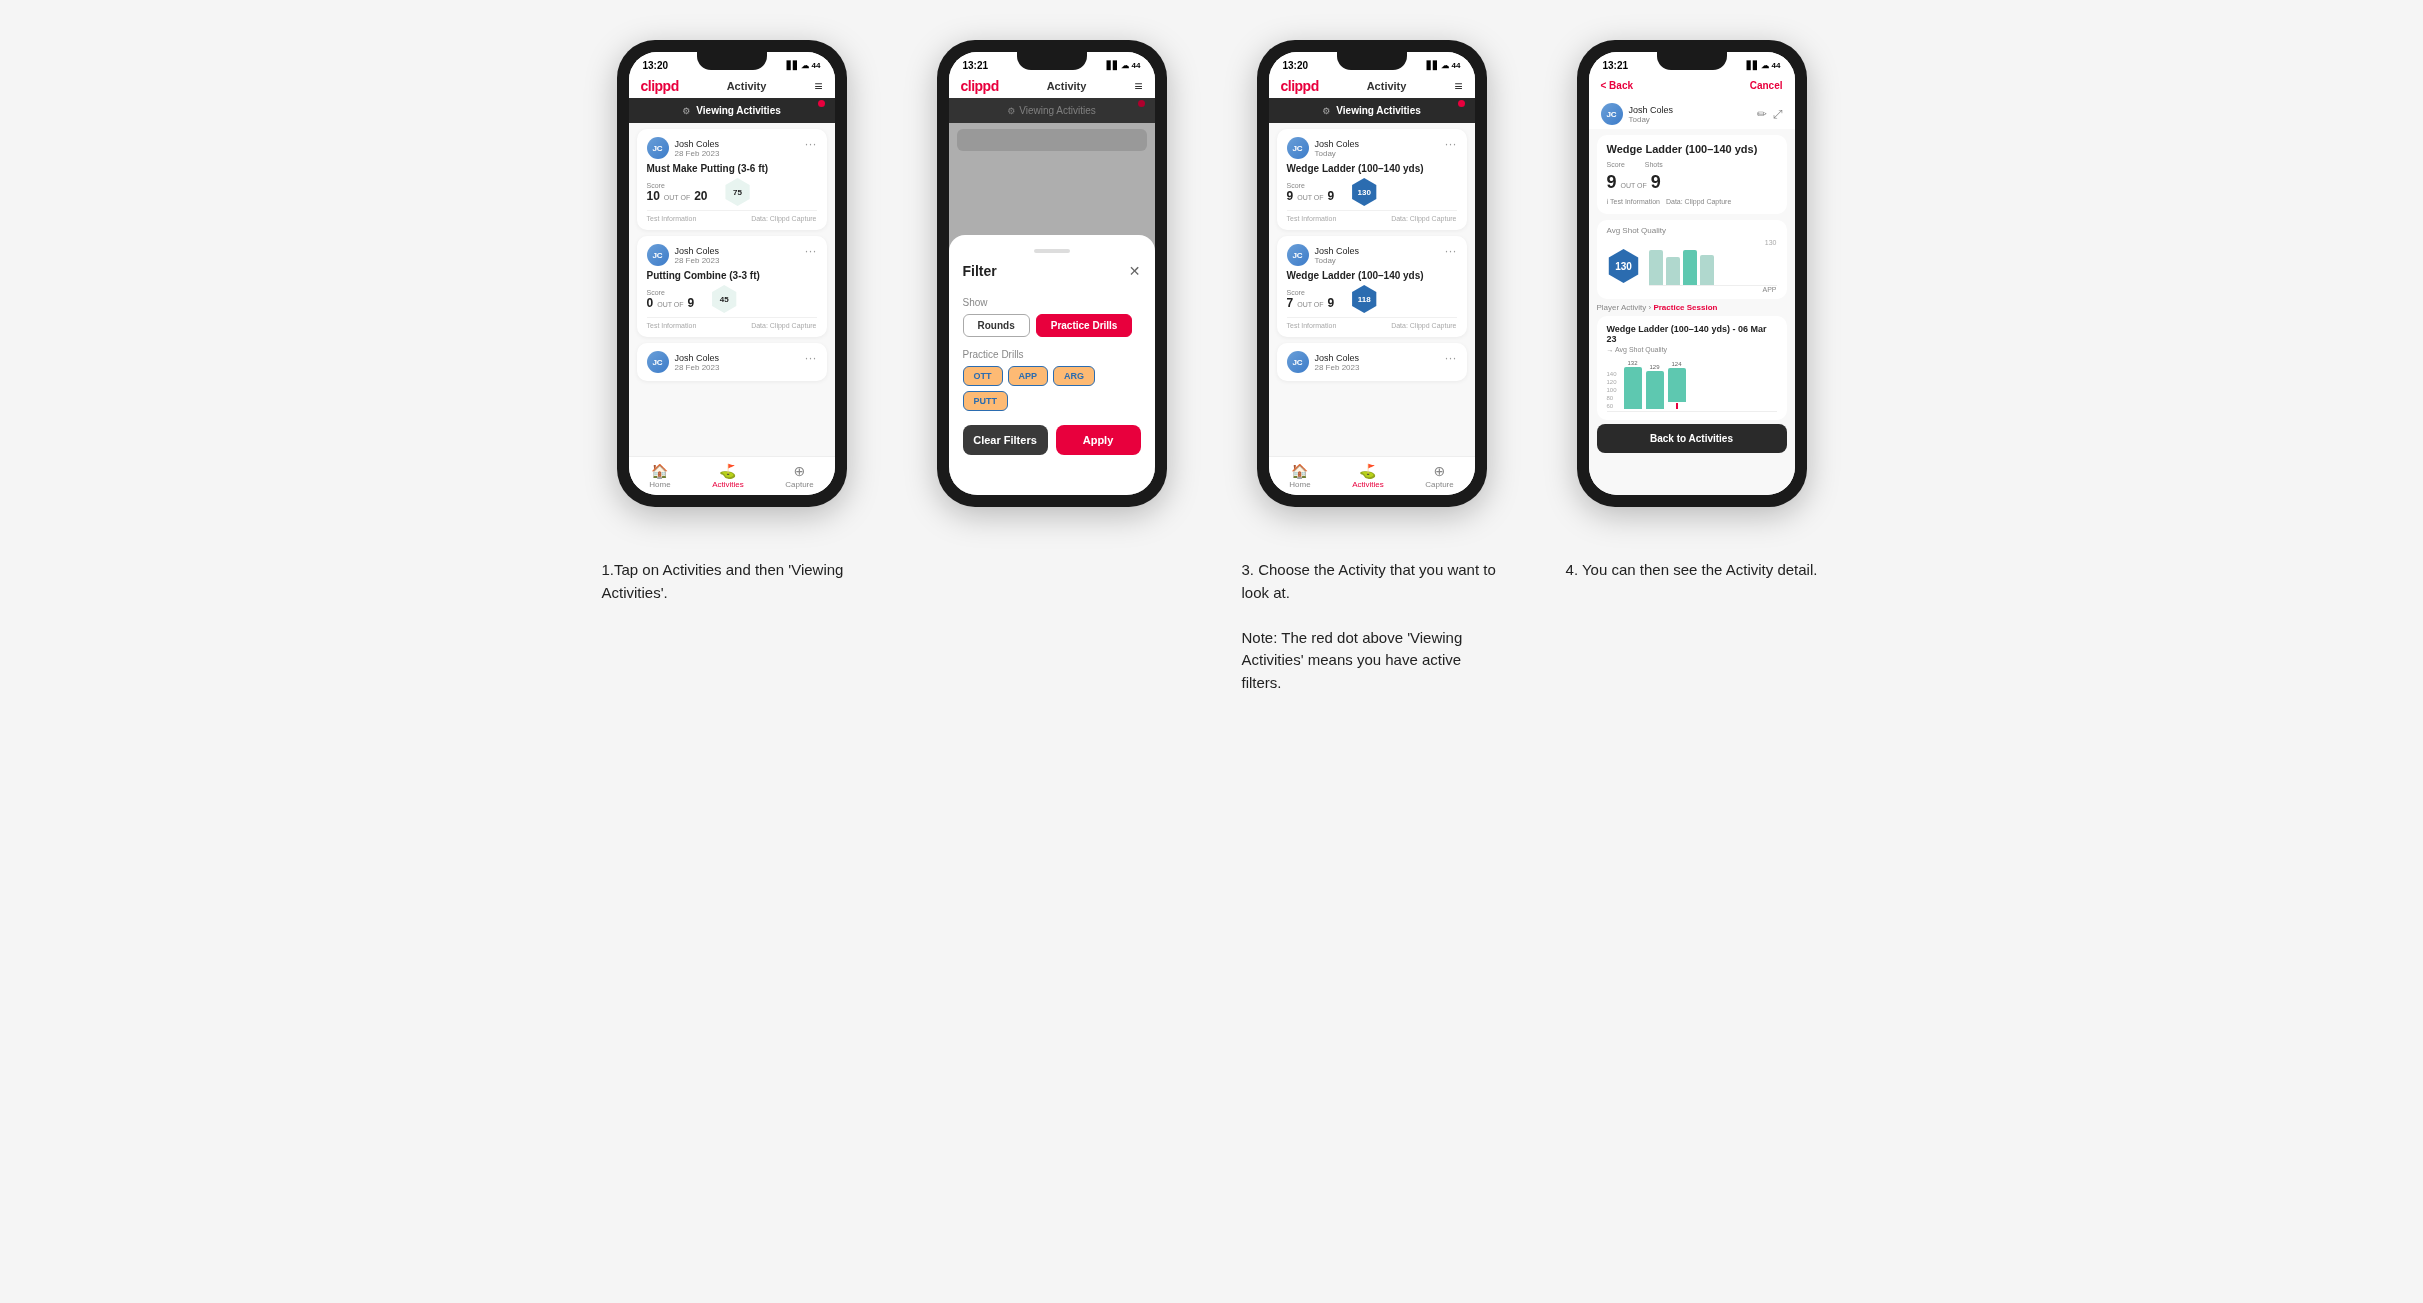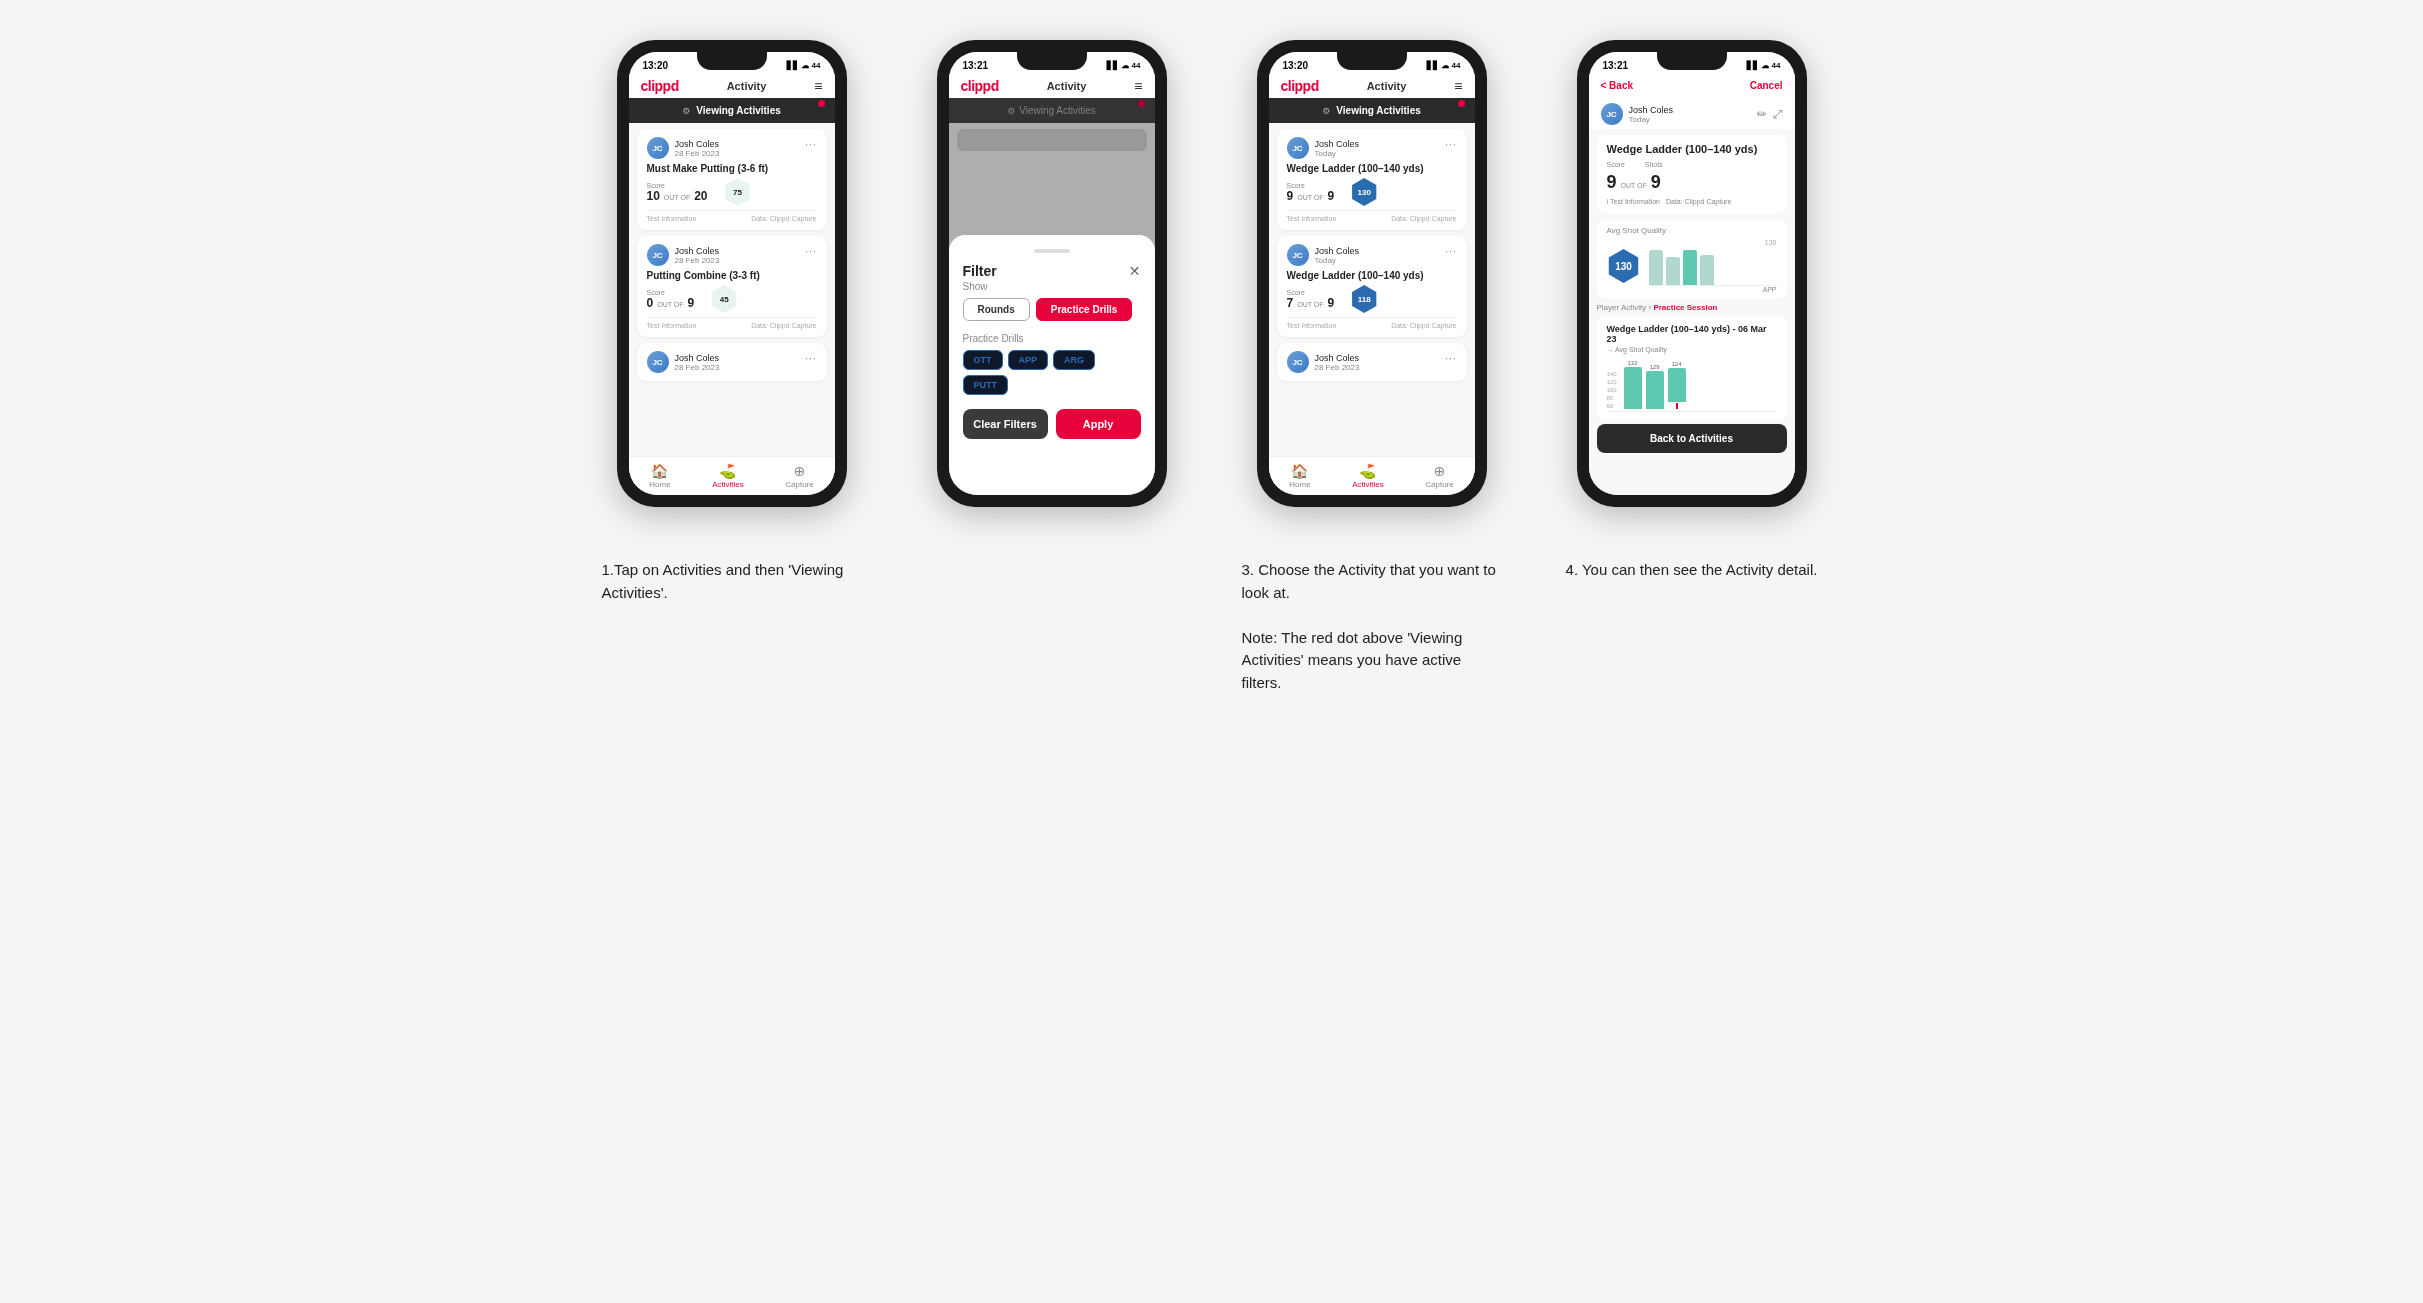--- a/index.html
+++ b/index.html
@@ -233,21 +233,21 @@
       width: 36px;
       height: 4px;
       background: #ddd;
       border-radius: 2px;
       margin: 0 auto 10px;
     }
     .sheet-header {
       display: flex;
       justify-content: space-between;
       align-items: center;
-      margin-bottom: 2px;
+      margin-bottom: 18px;
       gap: 24px;
     }
     .sheet-title { font-size: 14px; font-weight: 700; color: #222; }
     .close-btn { font-size: 14px; color: #666; cursor: pointer; }
     .sheet-section-label { font-size: 10px; color: #888; margin-bottom: 6px; font-weight: 500; }
     .filter-pills {
       display: flex;
       gap: 6px;
       margin-bottom: 12px;
     }
@@ -276,21 +276,21 @@
       margin-bottom: 14px;
       flex-wrap: wrap;
     }
     .drill-pill {
       padding: 4px 10px;
       border-radius: 6px;
       border: 1.5px solid #2b6cb0;
       font-size: 9px;
       font-weight: 600;
       color: #2b6cb0;
-      background: #0f172a;
+      background: #fdba74;
     }
     .sheet-buttons {
       display: flex;
       gap: 8px;
     }
     .btn-clear {
       flex: 1;
       padding: 9px;
       border-radius: 8px;
       background: #3a3a3a;

